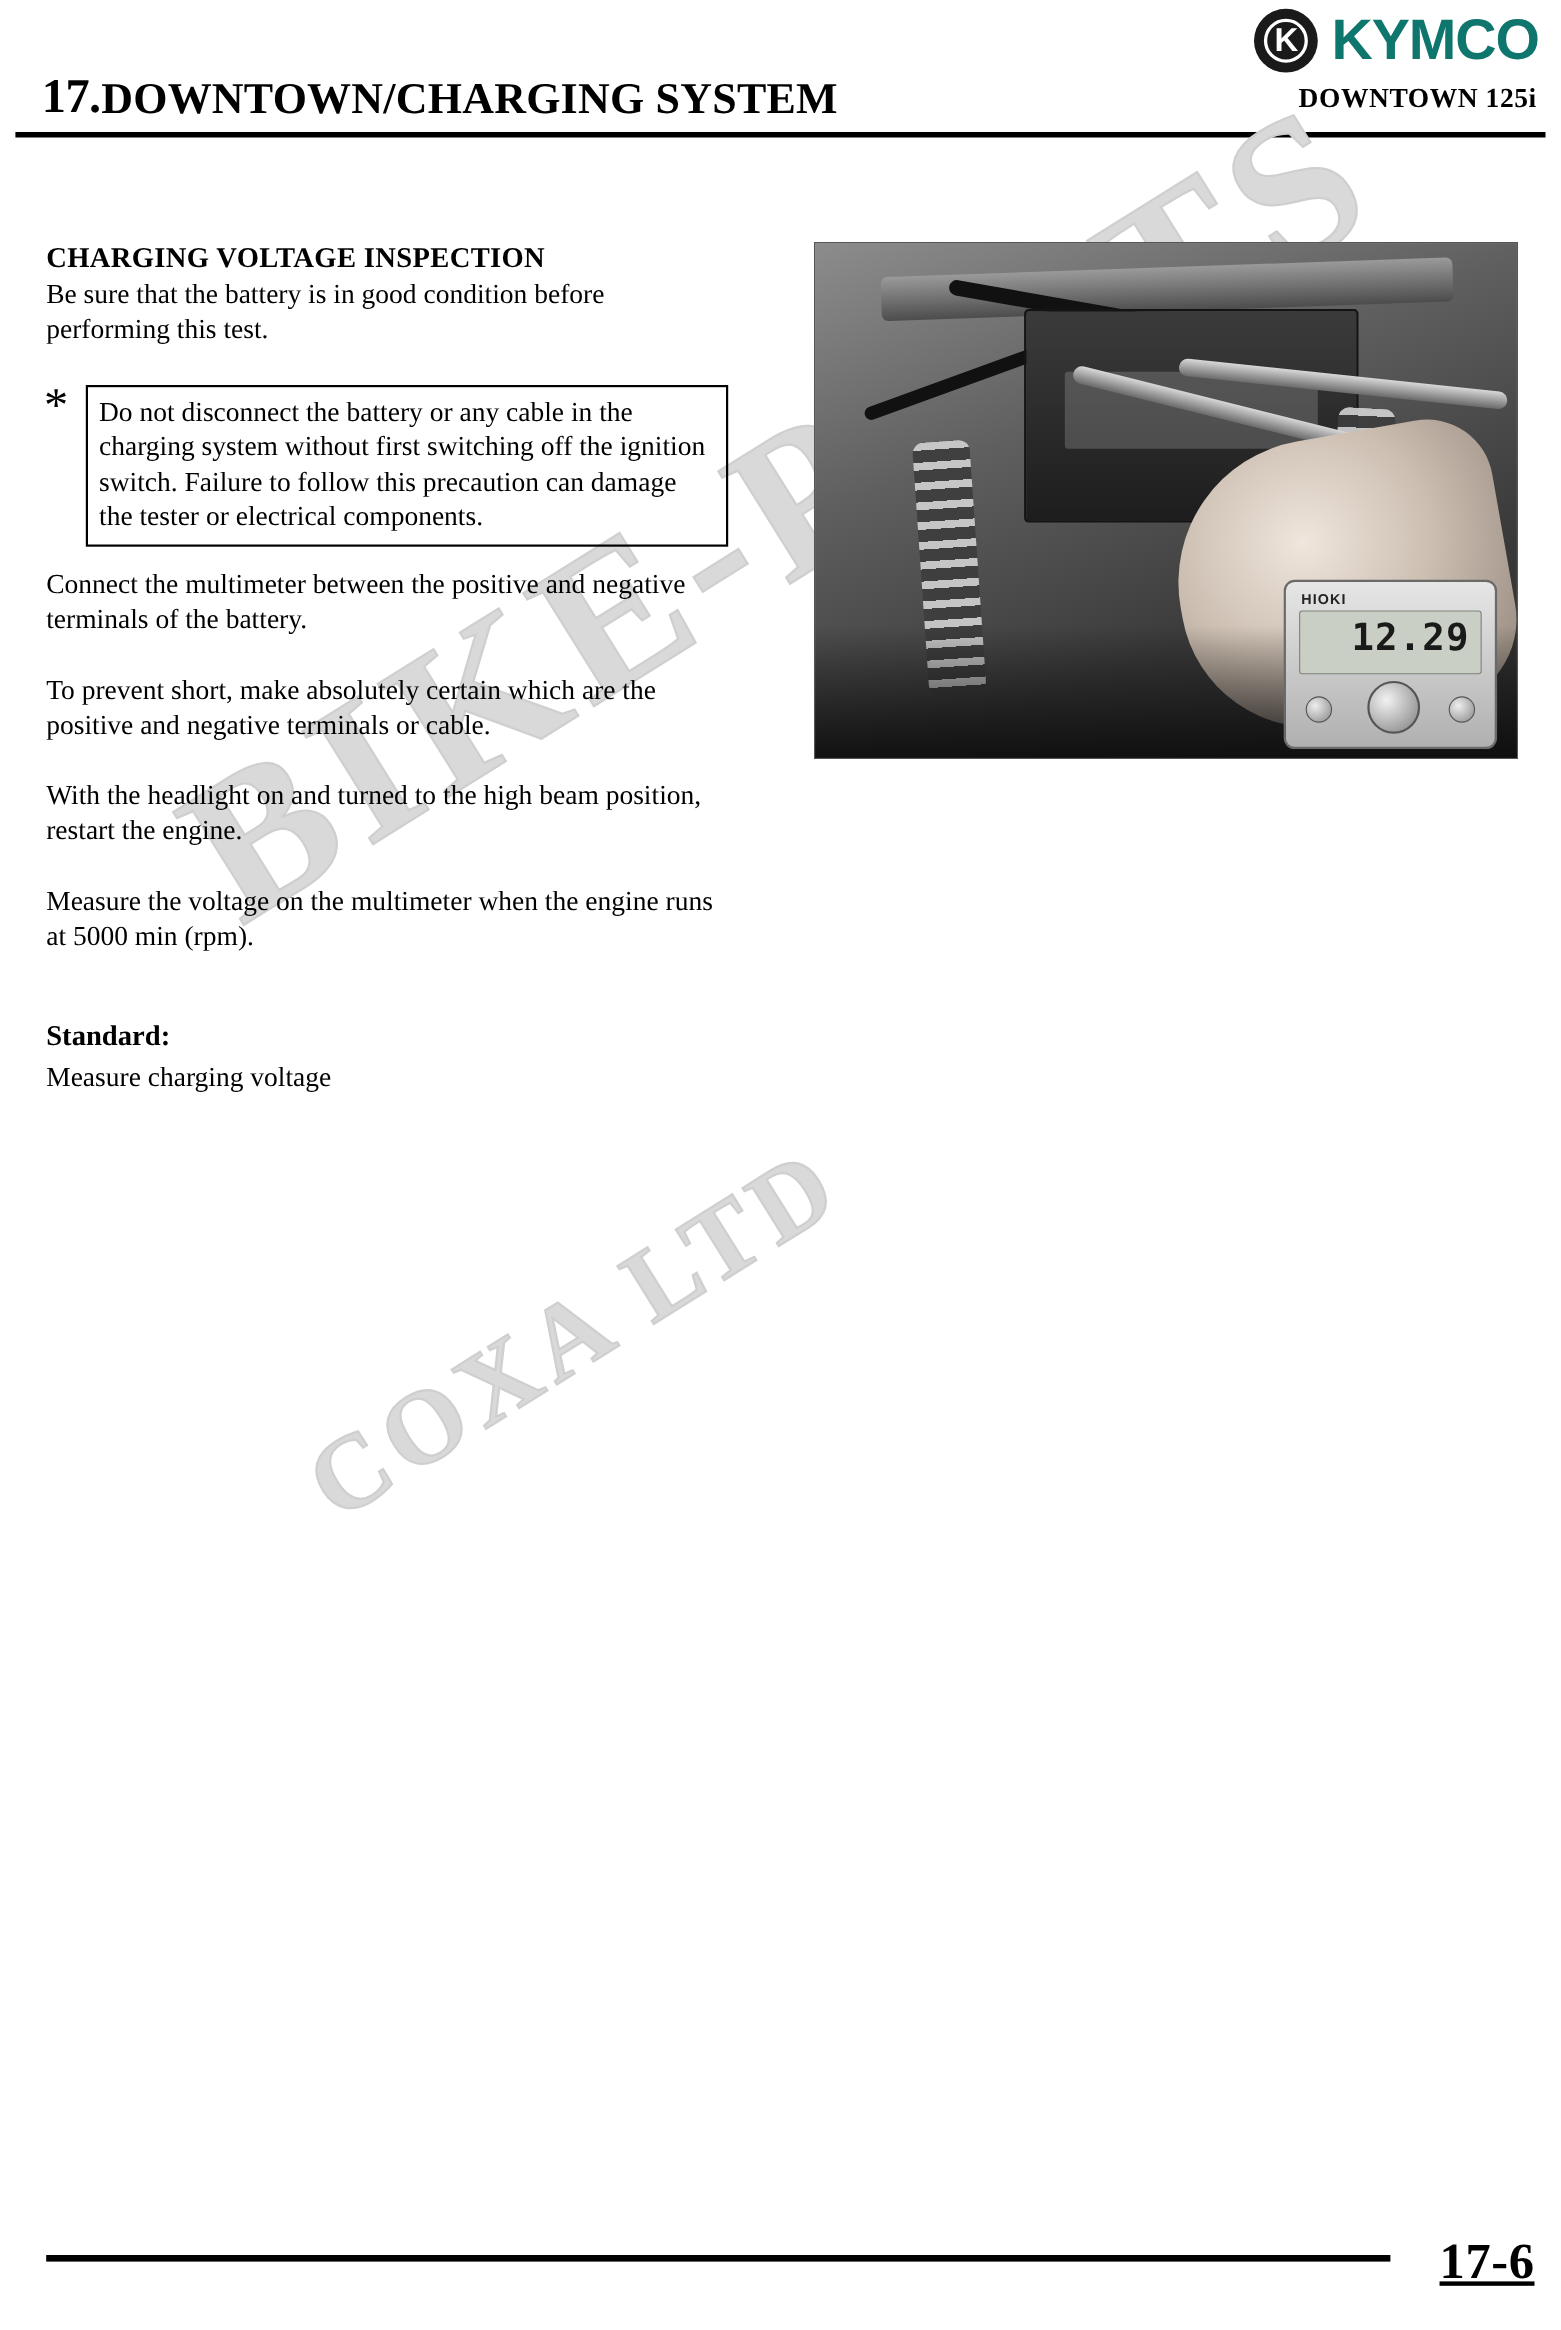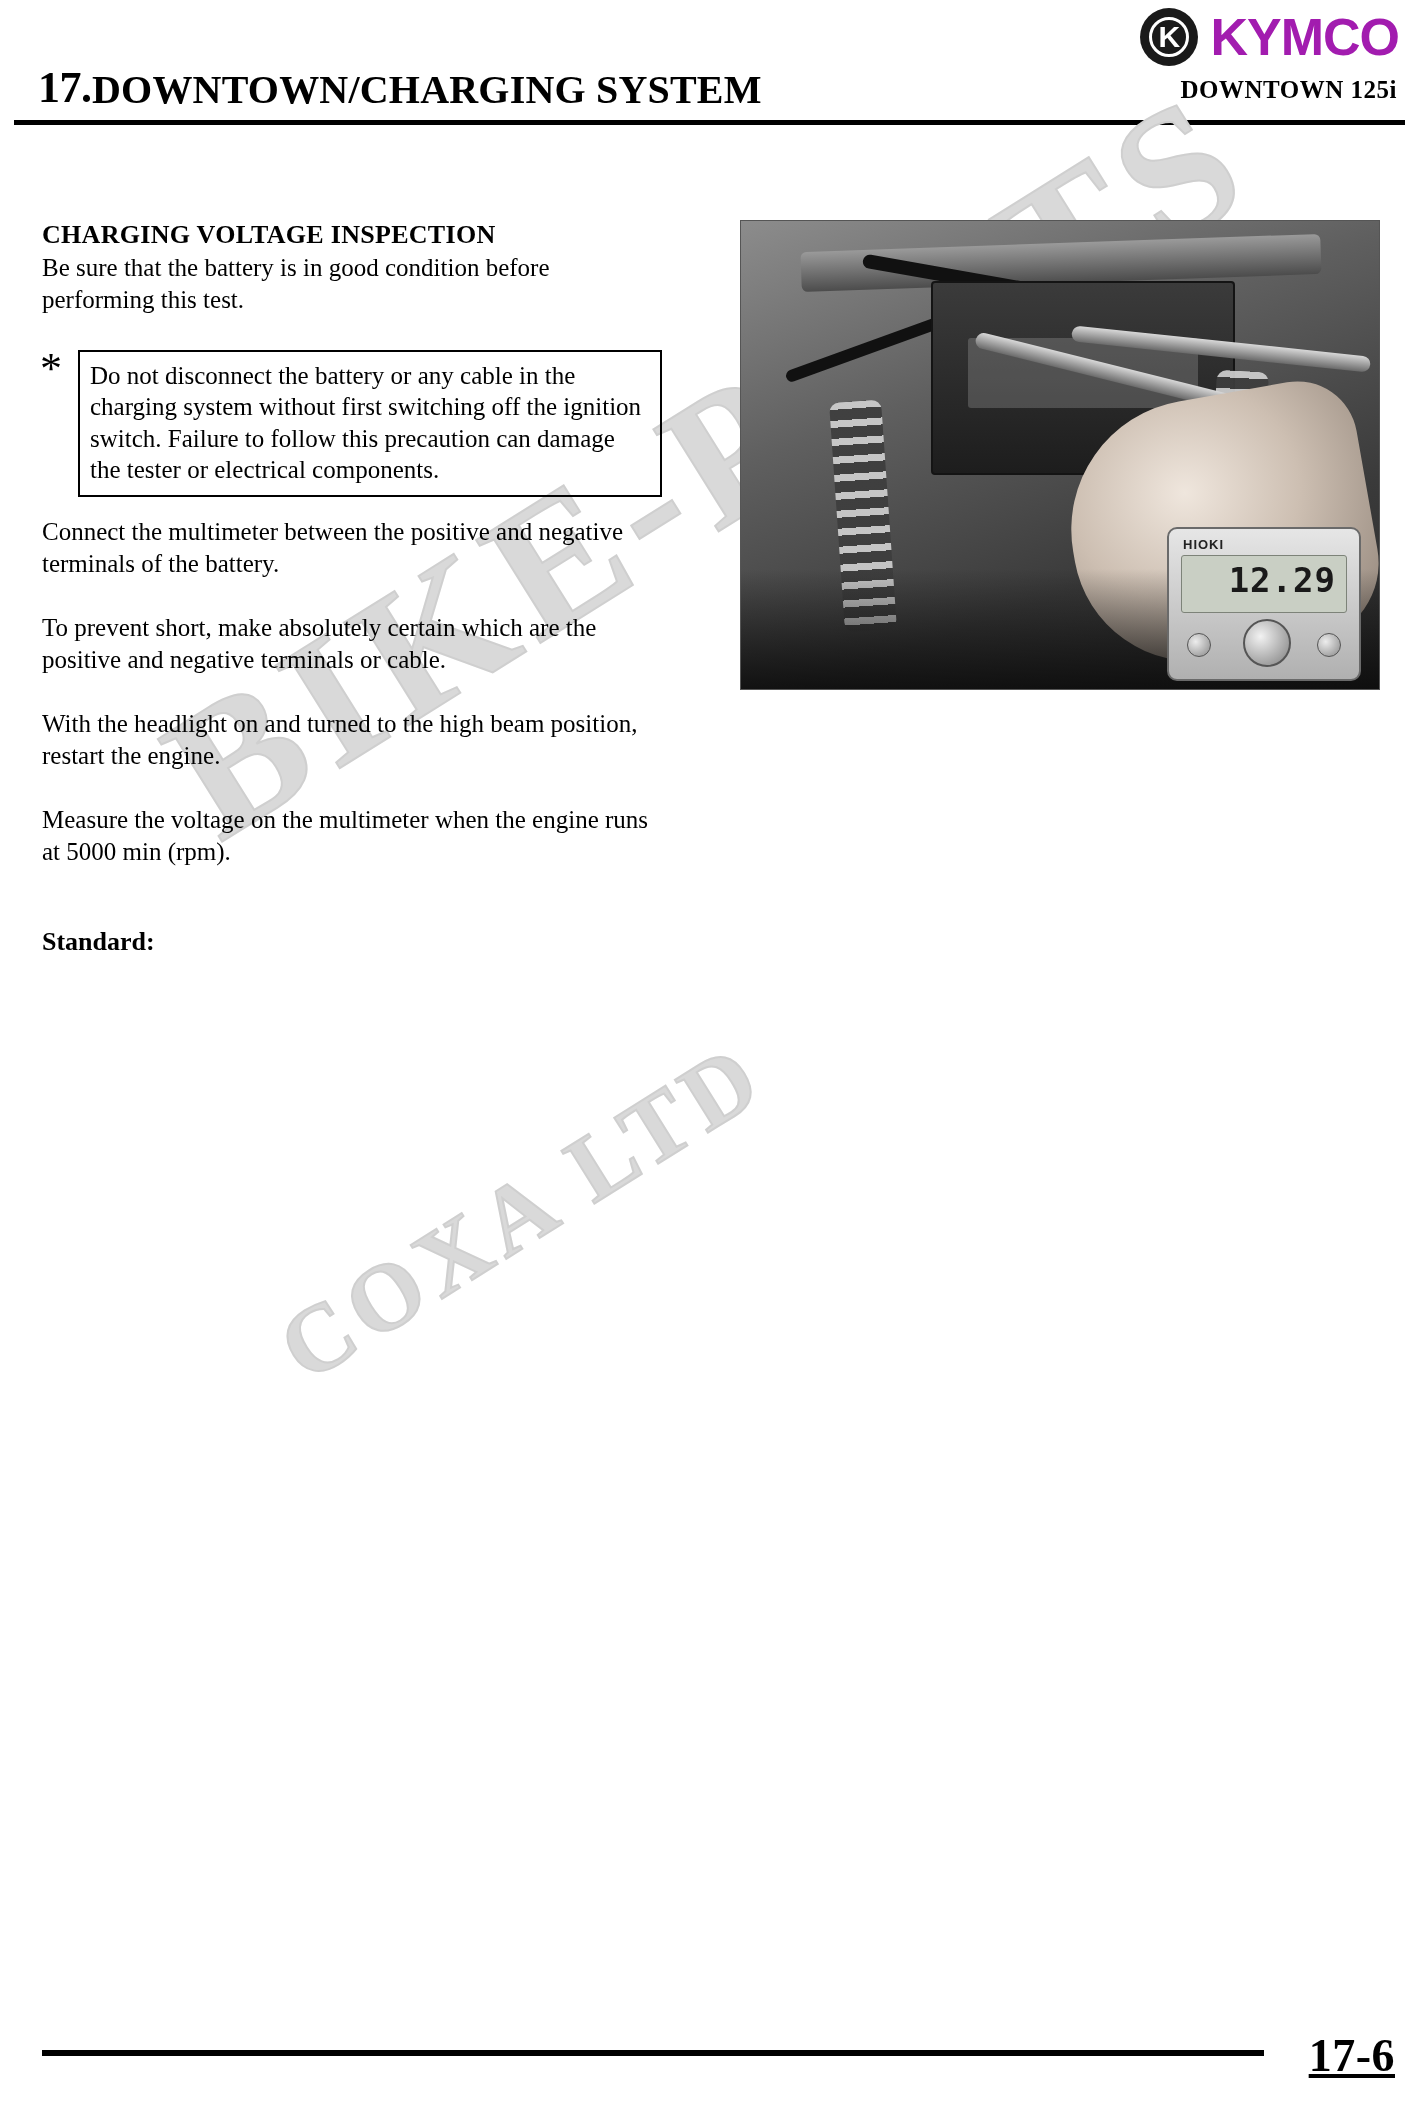--- a/index.html
+++ b/index.html
@@ -63,21 +63,21 @@
     color: #ffffff;
     font-family: "Liberation Sans", sans-serif;
     font-weight: bold;
     font-size: 30px;
   }
   .brand-wordmark {
     font-family: "Liberation Sans", sans-serif;
     font-weight: bold;
     font-size: 52px;
     letter-spacing: -1px;
-    color: #a21caf;
+    color: #0f766e;
     line-height: 1;
   }
 
   .title-row {
     position: absolute;
     left: 0;
     top: 62px;
     width: 1419px;
     height: 58px;
   }
@@ -398,20 +398,21 @@
         <p>Do not disconnect the battery or any cable in the charging system without first switching off the ignition switch. Failure to follow this precaution can damage the tester or electrical components.</p>
       </div>
     </div>
 
     <p class="para gap-lg">Connect the multimeter between the positive and negative terminals of the battery.</p>
     <p class="para gap-lg">To prevent short, make absolutely certain which are the positive and negative terminals or cable.</p>
     <p class="para">With the headlight on and turned to the high beam position, restart the engine.</p>
     <p class="para">Measure the voltage on the multimeter when the engine runs at 5000 min (rpm).</p>
 
     <div class="standard-label">Standard:</div>
+    <div class="standard-line">Measure charging voltage</div>
   </div>
 
   <div class="photo">
     <div class="bg-a"></div>
     <div class="frame-bar"></div>
     <div class="cable c1"></div>
     <div class="cable c2"></div>
     <div class="battery">
       <div class="battery-label"></div>
     </div>

